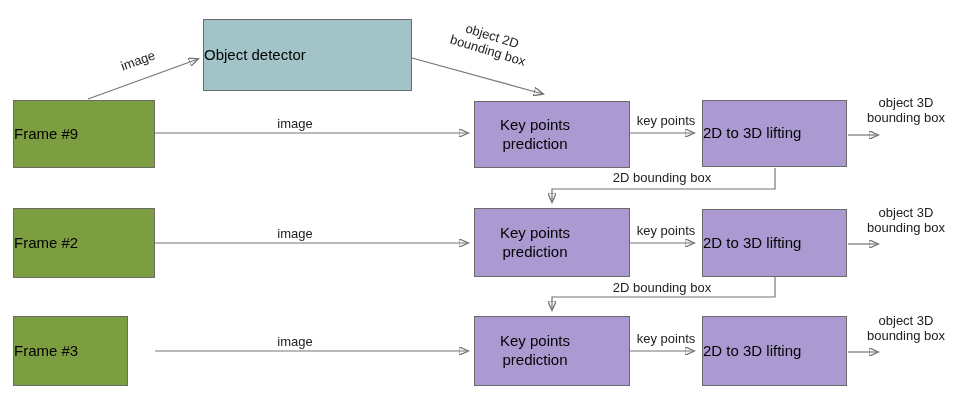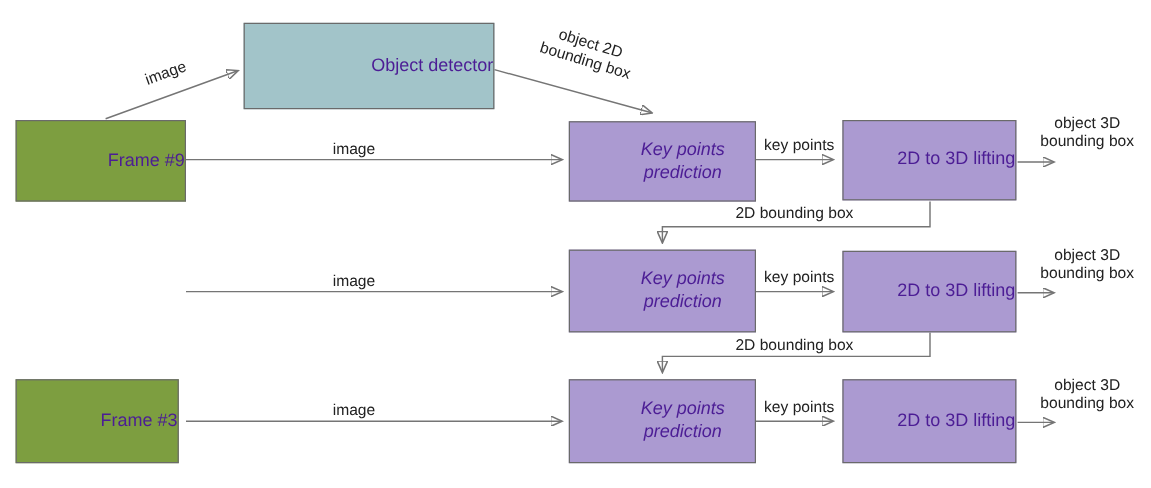--- a/index.html
+++ b/index.html
@@ -13,33 +13,33 @@
     width: 959px;
     height: 407px;
     background: #ffffff;
     overflow: hidden;
     color: #212121;
   }
   .node {
     position: absolute;
     display: flex;
     align-items: center;
-    justify-content: flex-end;
+    justify-content: flex-start;
     text-align: center;
     border: 1px solid #6a6a6a;
     font-size: 15px;
     line-height: 1.25;
-    color: #4c1d95;
+    color: #000000;
     box-sizing: border-box;
   }
   .node.green  { background: var(--node_green,  #7d9e40); }
   .node.teal   { background: var(--node_teal,   #a2c4c9); }
   .node.purple { background: var(--node_purple, #ab9ad1); }
   .node .lbl { display: inline-block; }
-  .node .narrow { max-width: 120px; font-style: italic; }
+  .node .narrow { max-width: 120px; }
   #edges {
     position: absolute;
     left: 0; top: 0;
     width: 959px; height: 407px;
     pointer-events: none;
   }
   #edges path {
     fill: none;
     stroke: var(--line, #757575);
     stroke-width: 1.2;
@@ -76,21 +76,24 @@
     <path d="M848 244 H878" marker-end="url(#arr)"></path>
     <path d="M630 351 H694" marker-end="url(#arr)"></path>
     <path d="M848 352 H878" marker-end="url(#arr)"></path>
     <path d="M775 168 V189 H552 V202" marker-end="url(#arr)"></path>
     <path d="M775 277 V297 H552 V310" marker-end="url(#arr)"></path>
   </svg>
 
   <div class="node green" style="left:13px; top:100px; width:142px; height:68px;">
     <span class="lbl">Frame #9</span>
   </div>
-  <div class="node green" style="left:13px; top:316px; width:136px; height:70px;">
+  <div class="node green" style="left:13px; top:208px; width:142px; height:70px;">
+    <span class="lbl">Frame #2</span>
+  </div>
+  <div class="node green" style="left:13px; top:316px; width:115px; height:70px;">
     <span class="lbl">Frame #3</span>
   </div>
 
   <div class="node teal" style="left:203px; top:19px; width:209px; height:72px;">
     <span class="lbl">Object detector</span>
   </div>
 
   <div class="node purple" style="left:474px; top:101px; width:156px; height:67px;">
     <span class="lbl narrow">Key points prediction</span>
   </div>

